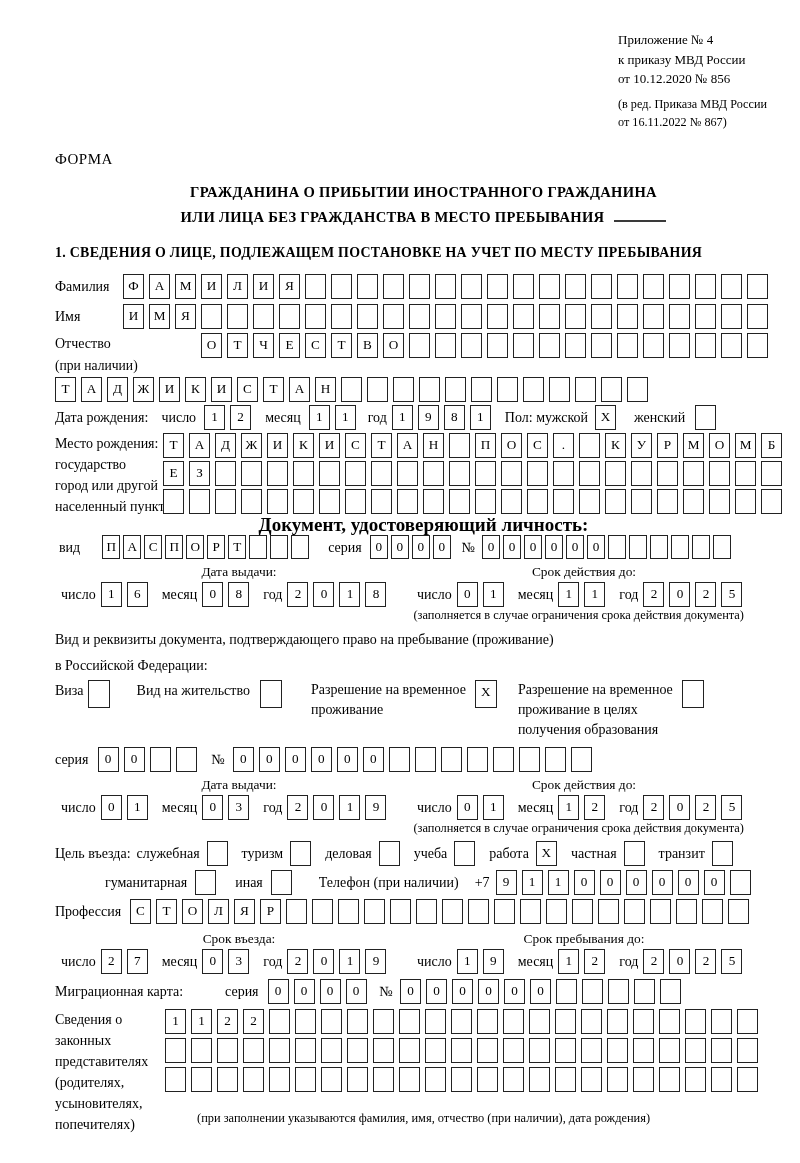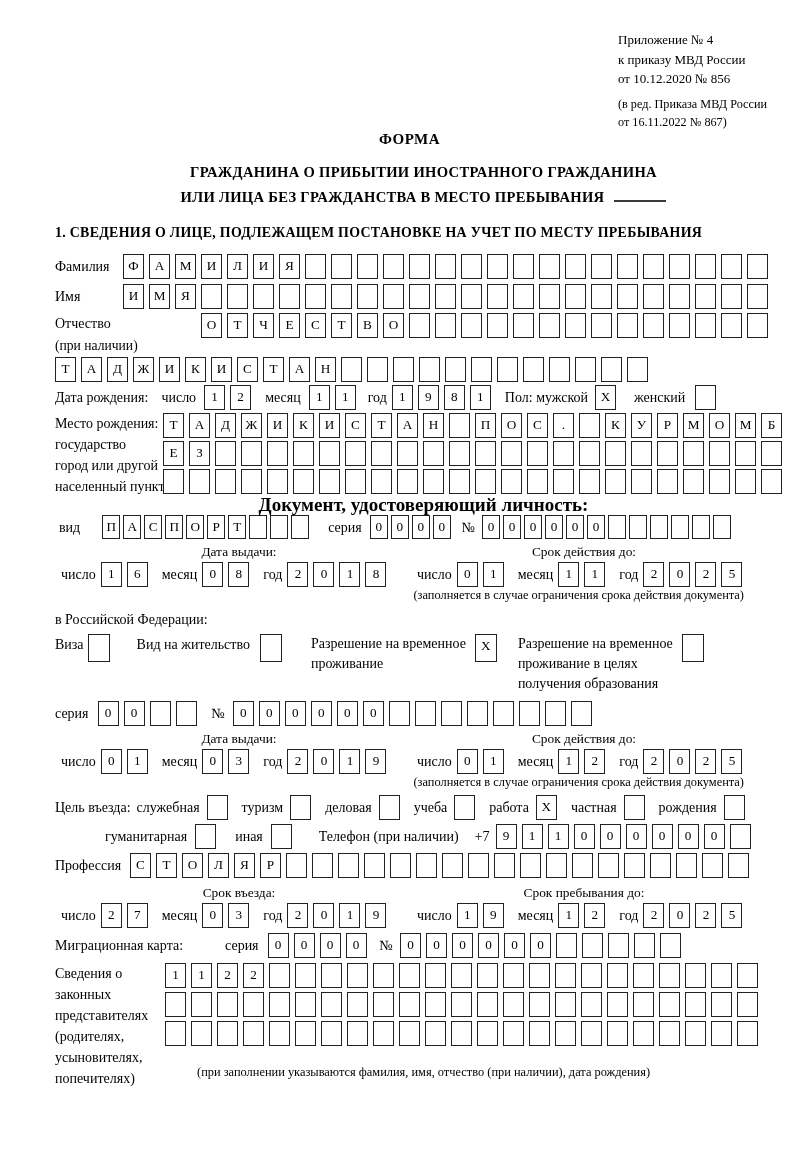--- a/index.html
+++ b/index.html
@@ -1,21 +1,21 @@
 <!DOCTYPE html>
 <html><head>
 <meta charset="utf-8">
 <style>
   html,body{margin:0;padding:0;background:#e8e8e8;}
   .page{width:800px;height:1163px;box-sizing:border-box;background:#ffffff;
         padding:30px 8px 0 55px;font-family:"Liberation Serif","DejaVu Serif",serif;
         color:#000;overflow:hidden;margin:0 auto;position:relative;}
   .hdr{margin-left:563px;font-size:13px;line-height:19.5px;}
   .hdr-sub{font-size:12.2px;line-height:18px;margin-top:6px;}
-  .forma{font-weight:bold;text-align:center;padding-right:28px;font-size:15px;letter-spacing:.5px;}
+  .forma{font-weight:normal;text-align:left;padding-right:28px;font-size:15px;margin-top:20px;letter-spacing:.5px;}
   .title{margin-top:12px;text-align:center;font-weight:bold;font-size:14.6px;line-height:25px;letter-spacing:.3px;}
   .blank{display:inline-block;width:52px;border-bottom:2px solid #3a3a3a;height:13px;margin-left:10px;}
   .sechead{margin-top:15px;font-weight:bold;font-size:13.9px;letter-spacing:.3px;white-space:nowrap;}
   .row{display:flex;align-items:flex-start;}
   .col{display:flex;flex-direction:column;}
   .lbl{font-size:14px;line-height:26px;white-space:nowrap;flex:none;}
   .lblblock{flex:none;}
   .lblblock .l{display:block;font-size:14px;line-height:22px;white-space:nowrap;}
   .cells{display:flex;flex:none;}
   .cell{flex:none;box-sizing:border-box;width:21px;height:25px;border:1.7px solid #222;
@@ -381,20 +381,21 @@
             <span class="cell">0</span>
             <span class="cell">2</span>
             <span class="cell">5</span>
           </span>
       </div>
     </div>
   </div>
   <div class="noter">(заполняется в случае ограничения срока действия документа)</div>
 
   <div class="para" style="margin-top:4px">
+    <div>Вид и реквизиты документа, подтверждающего право на пребывание (проживание)</div>
     <div>в Российской Федерации:</div>
   </div>
 
   <div class="row" style="margin-top:1px">
     <span class="lbl" style="margin-right:4px;line-height:22px">Виза</span>
     <span class="cells cb" style="margin-right:22px">
         <span class="cell"></span>
       </span>
     <span class="lbl" style="margin-right:10px;line-height:22px">Вид на жительство</span>
     <span class="cells cb" style="margin-right:24px">
@@ -511,21 +512,21 @@
         <span class="cell"></span>
       </span>
     <span class="lbl" style="margin-right:7px">работа</span>
     <span class="cells" style="margin-right:9px">
         <span class="cell">X</span>
       </span>
     <span class="lbl" style="margin-right:7px">частная</span>
     <span class="cells" style="margin-right:9px">
         <span class="cell"></span>
       </span>
-    <span class="lbl" style="margin-right:7px">рождения</span>
+    <span class="lbl" style="margin-right:7px">транзит</span>
     <span class="cells">
         <span class="cell"></span>
       </span>
   </div>
 
   <div class="row" style="margin-top:3px">
     <span class="lbl" style="margin-left:50px;margin-right:8px">гуманитарная</span>
     <span class="cells" style="margin-right:14px">
         <span class="cell"></span>
       </span>

